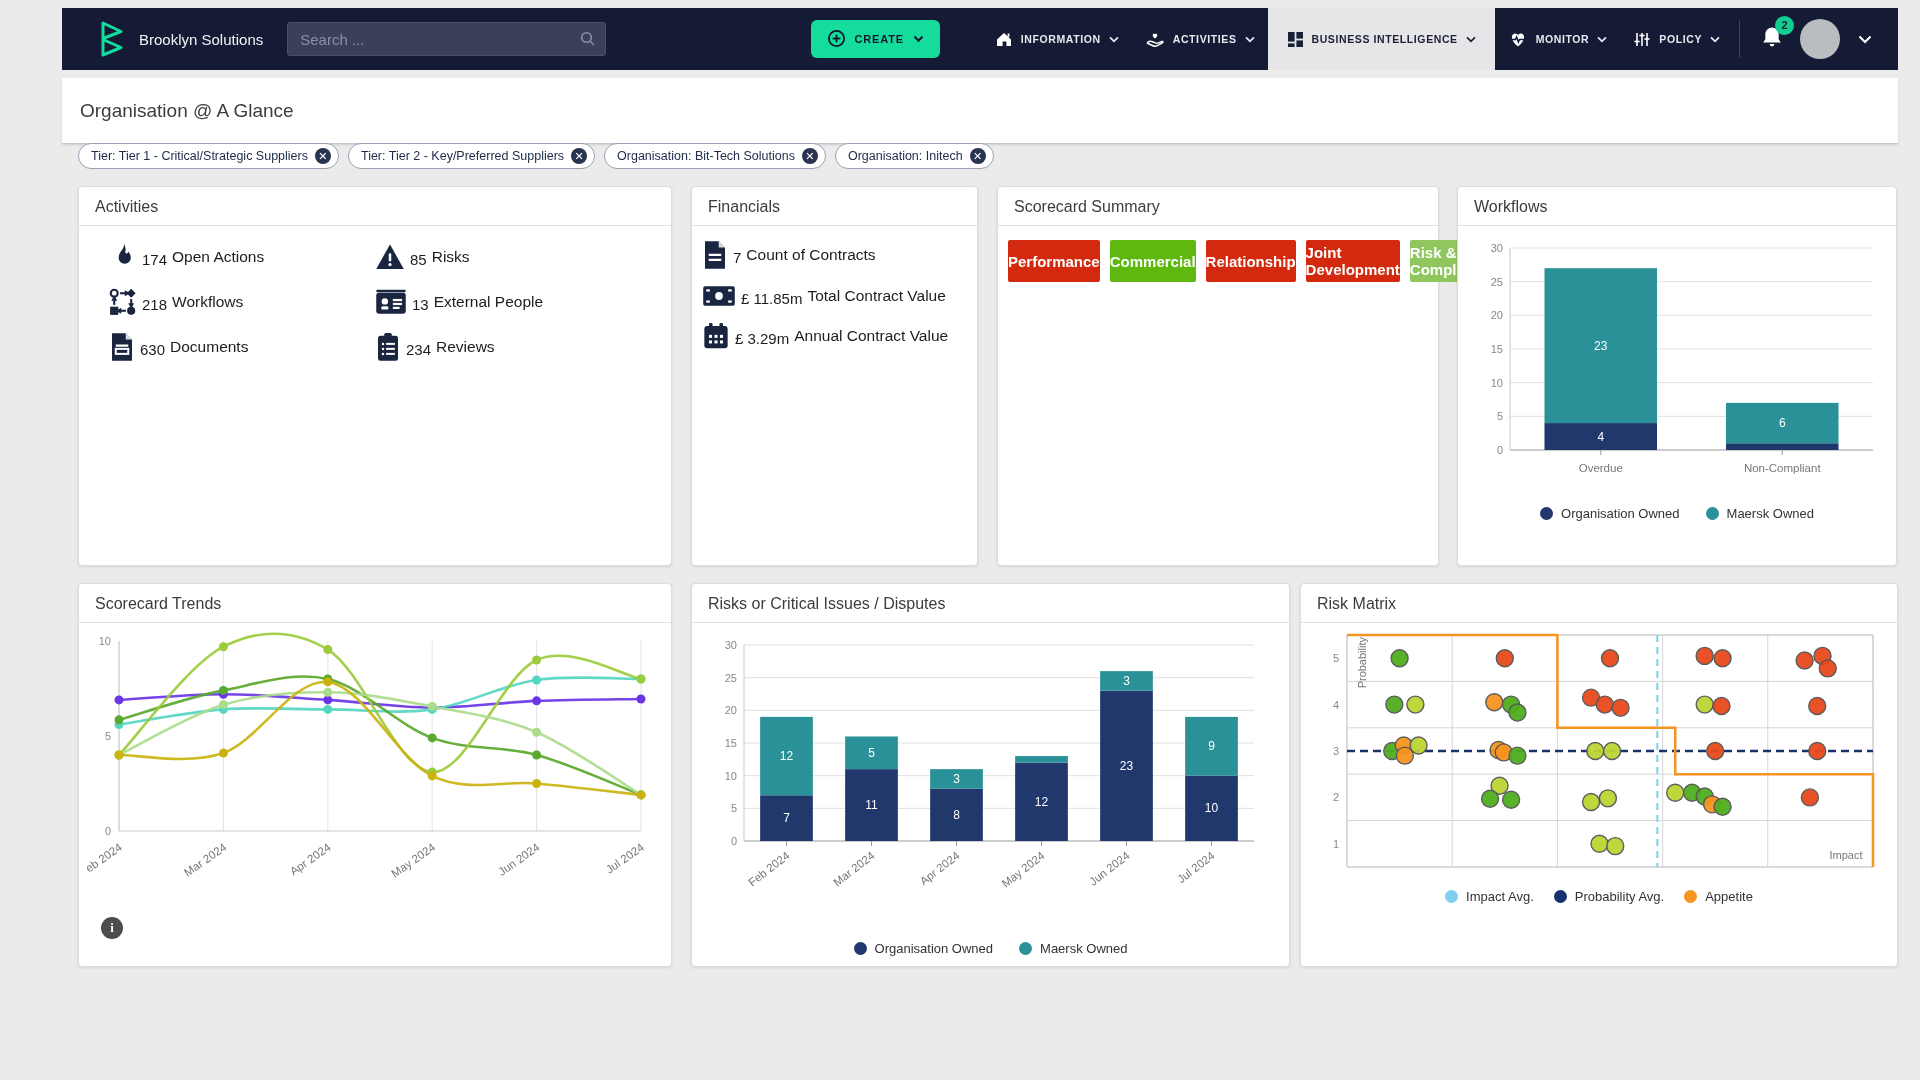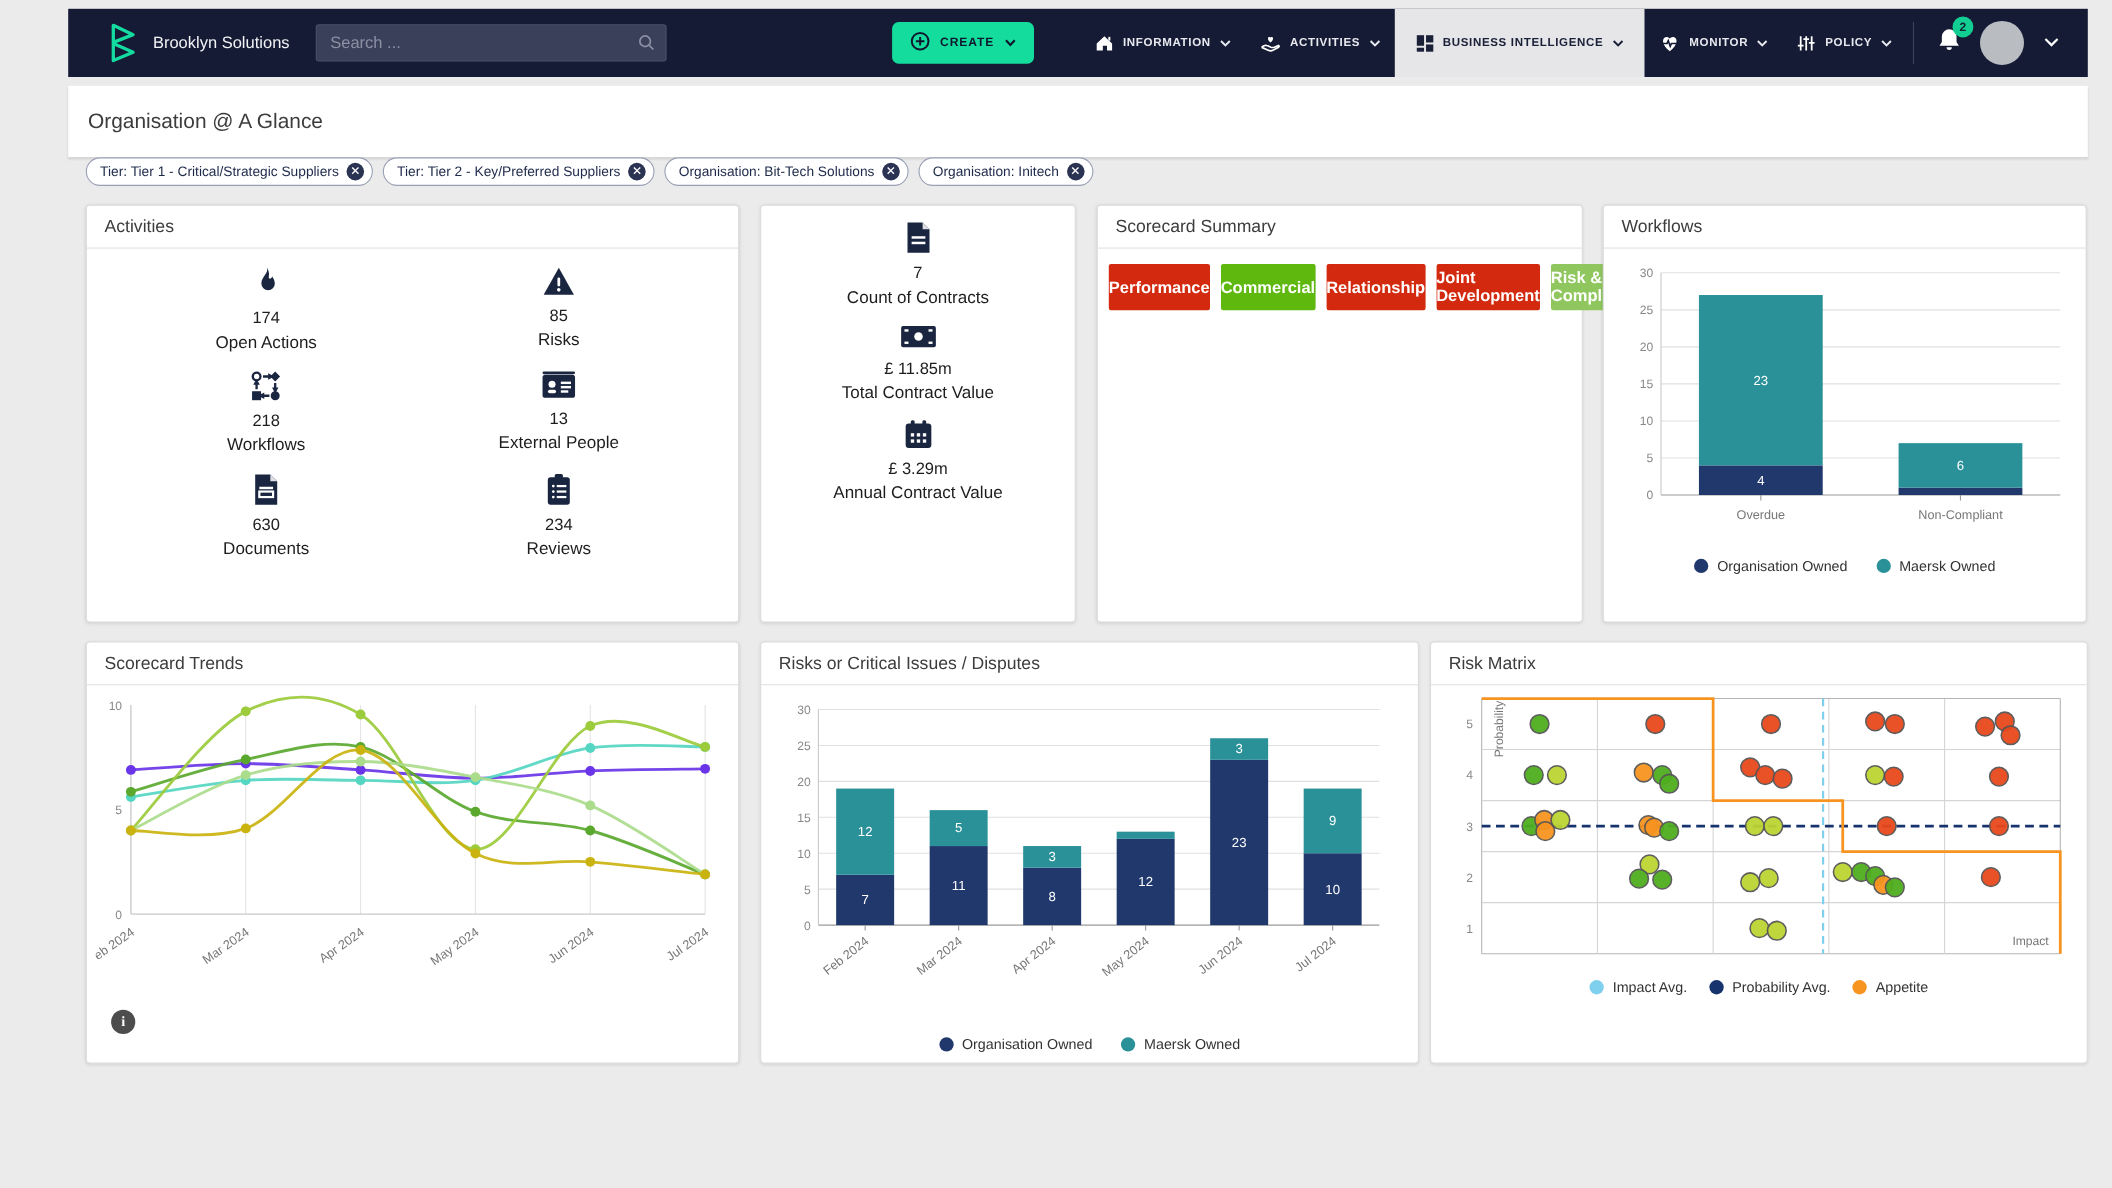--- a/index.html
+++ b/index.html
@@ -49,21 +49,21 @@
     display:flex; align-items:center; justify-content:center; cursor:pointer; line-height:1; }
 
   
   .card { position:absolute; background:#fff; border:1px solid #dcdcdc; border-radius:4px;
     box-shadow:0 1px 3px rgba(0,0,0,.10); }
   .card-title { font-size:16px; color:#3c3c3c; padding:11px 16px 9px; border-bottom:1px solid #e2e2e2; }
 
   
   .stat-grid { display:grid; grid-template-columns:1fr 1fr; padding:16px 30px; row-gap:16px; }
   .stat-col { display:grid; grid-template-columns:1fr; padding:14px 10px; row-gap:14px; }
-  .stat { display:flex; flex-direction:column; align-items:center; gap:5px; }
+  .stat { display:flex; flex-direction:row; align-items:center; gap:5px; }
   .stat .num { font-size:15px; color:#1d1d1d; margin-top:4px; }
   .stat .lbl { font-size:15.5px; color:#1d1d1d; }
 
   
   .sc-rows { padding:14px 10px; display:flex; flex-direction:row; gap:10px; }
   .sc-bar { height:42px; border-radius:2px; display:flex; align-items:center; justify-content:center;
     color:#fff; font-size:15px; font-weight:bold; cursor:pointer; }
 
   .chart-wrap { padding:6px 8px 0 8px; }
   .legend { display:flex; justify-content:center; gap:26px; margin-top:8px; }
@@ -287,20 +287,21 @@
             <circle cx="6" cy="17.5" r="1" fill="#fff"></circle>
             <rect x="8.5" y="16.7" width="7" height="1.6" fill="#fff"></rect>
           </svg>
         <span class="num">234</span>
         <span class="lbl">Reviews</span>
       </div>
     </div>
   </div>
 
   <div class="card" style="left:691px; top:186px; width:287px; height:380px;">
+    <div class="card-title">Financials</div>
     <div class="stat-col">
       <div class="stat">
         <svg width="26" height="30" viewBox="0 0 20 24">
             <path fill="#1a2540" d="M2 1 h11 l5 5 v17 H2 Z"></path>
             <path fill="#fff" d="M13 1 l5 5 h-5 Z" opacity=".85"></path>
             <rect x="5" y="11" width="10" height="1.8" fill="#fff"></rect>
             <rect x="5" y="15" width="10" height="1.8" fill="#fff"></rect>
           </svg>
         <span class="num">7</span>
         <span class="lbl">Count of Contracts</span>

